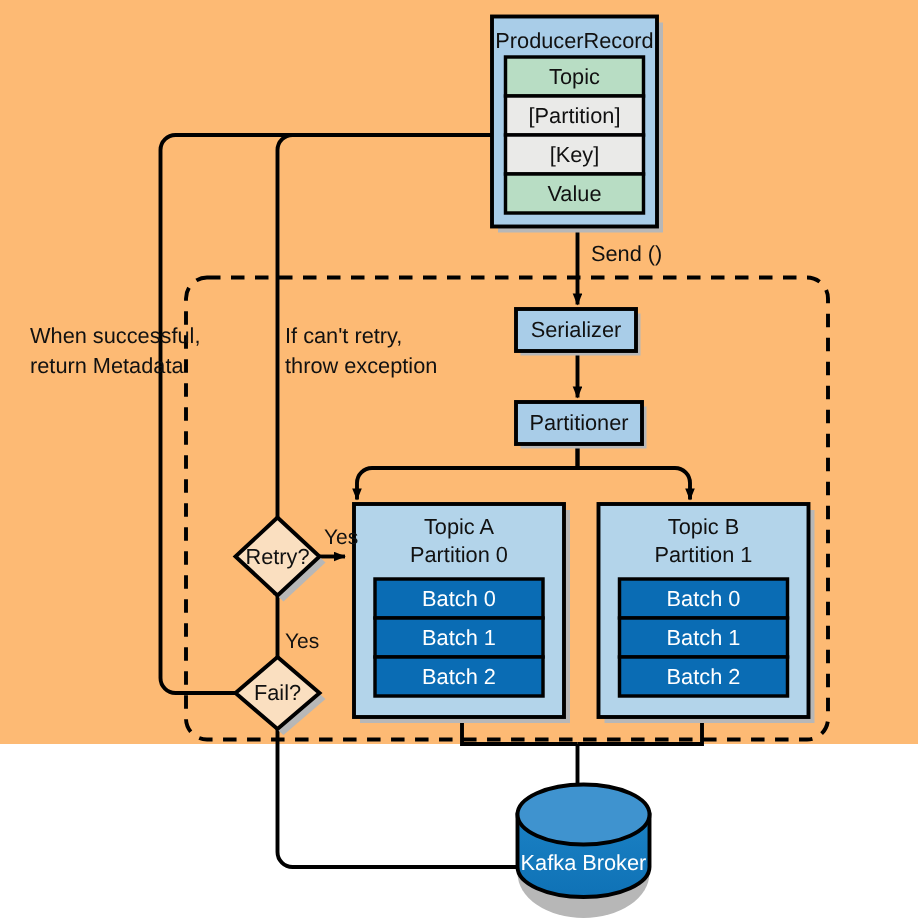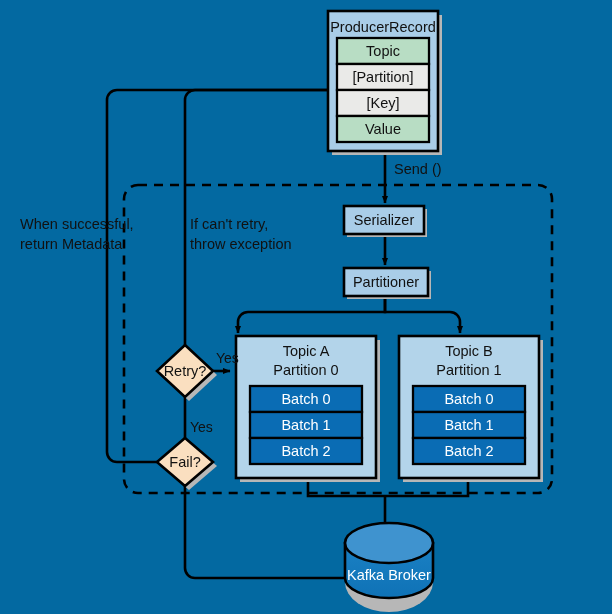--- a/index.html
+++ b/index.html
@@ -1,17 +1,17 @@
 <!DOCTYPE html>
 <html><head>
 <meta charset="utf-8">
 <style>
   html,body{margin:0;padding:0;background:#ffffff;}
   body{width:612px;height:614px;font-family:"Liberation Sans",sans-serif;overflow:hidden;}
-  #stage{position:relative;width:612px;height:614px;background:#0369a1;}
+  #stage{position:relative;width:612px;height:496px;background:#fdba74;}
   svg#diagram{position:absolute;left:0;top:0;width:612px;height:614px;}
   .lbl{font-family:"Liberation Sans",sans-serif;fill:#111;}
   text{dominant-baseline:middle;}
 </style>
 </head>
 <body>
 
 <div id="stage">
   <svg id="diagram" viewBox="0 0 612 614">
     <defs>

